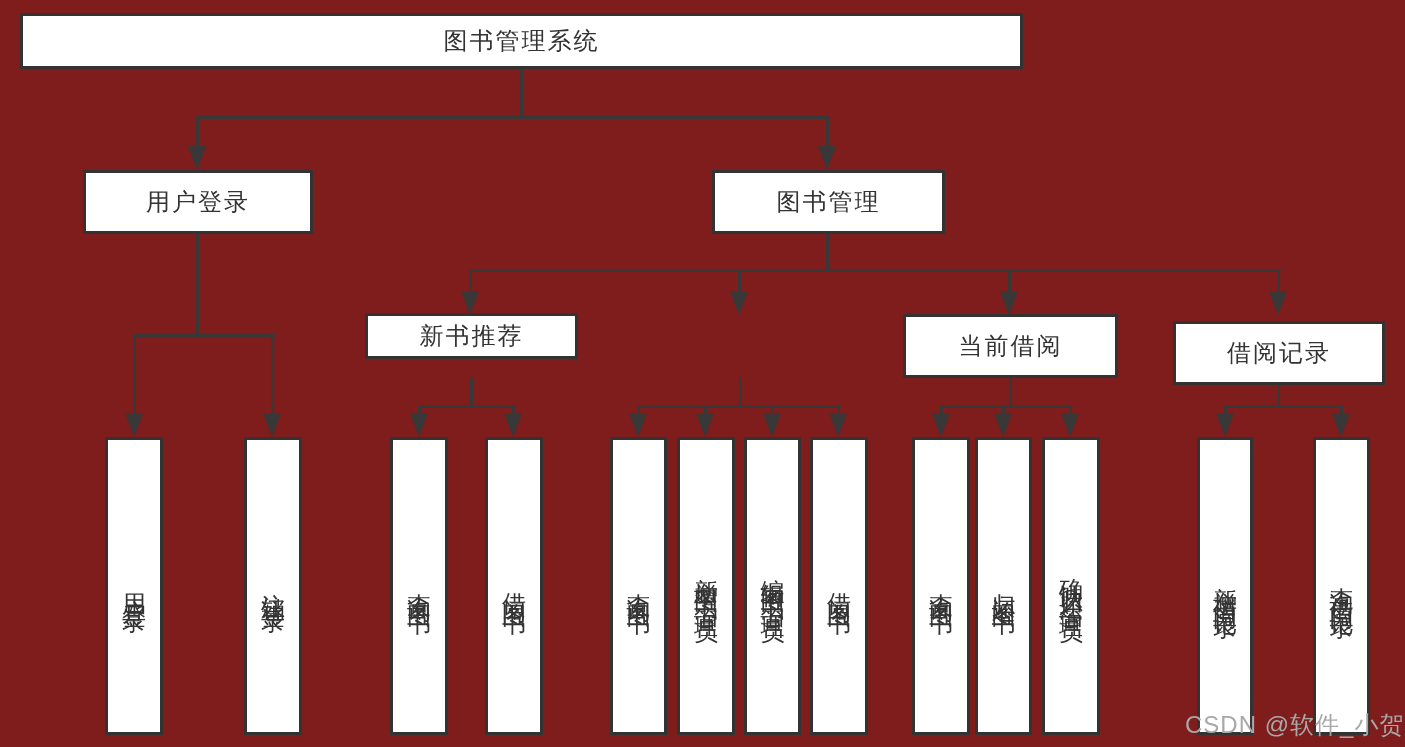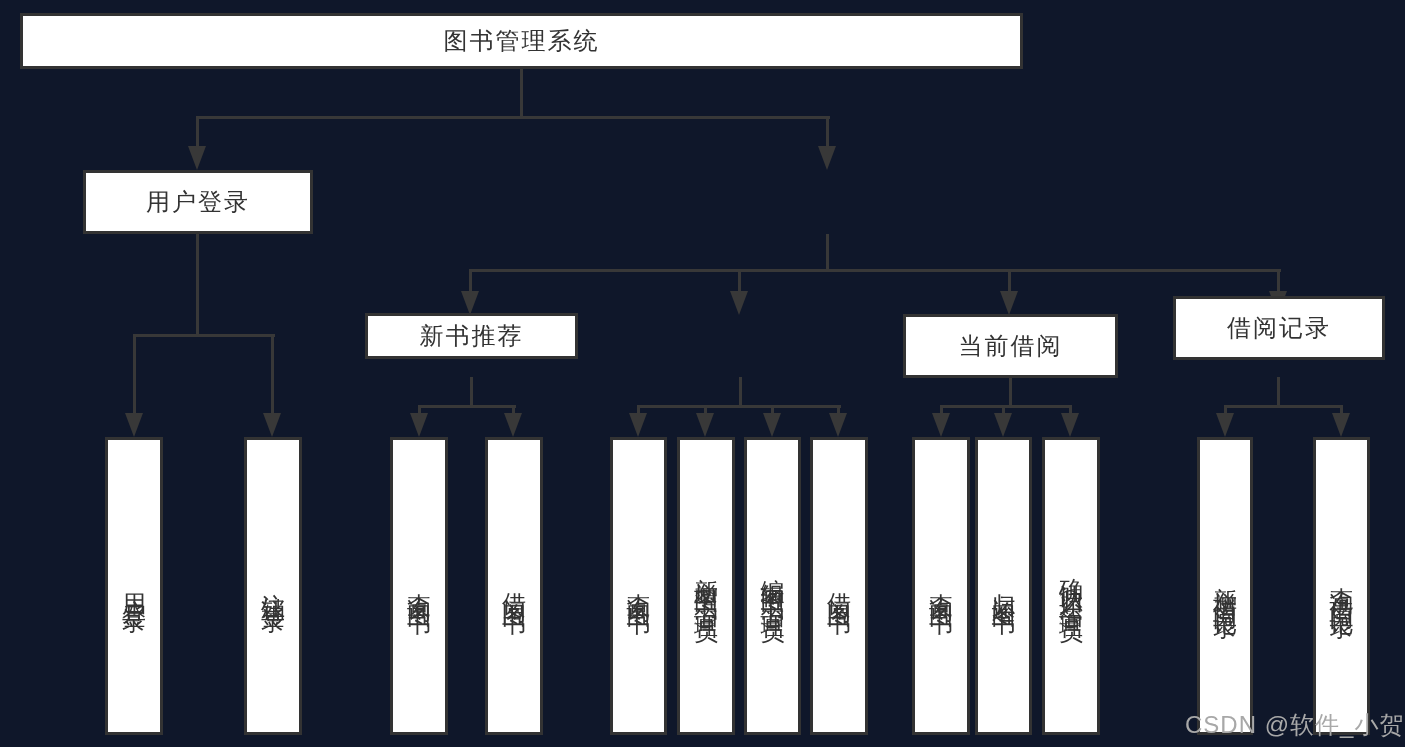--- a/index.html
+++ b/index.html
@@ -1,19 +1,19 @@
 <!DOCTYPE html>
 <html><head>
 <meta charset="utf-8">
 <style>
   html,body{margin:0;padding:0;background:#ffffff;}
   #canvas{
     position:relative;
     width:1405px;height:747px;
-    background:#0f172a;
+    background:#7f1d1d;
     font-family:"Liberation Sans","DejaVu Sans",sans-serif;
     overflow:hidden;
   }
   .node{
     position:absolute;
     box-sizing:border-box;
     border:3px solid #333333;
     background:#ffffff;
     display:flex;
     align-items:center;
@@ -60,20 +60,21 @@
   <div class="node hlabel" style="left:20px;top:13px;width:1003px;height:56px">图书管理系统</div>
 
   <div class="vl" style="left:520px;top:69px;height:50px"></div>
   <div class="hl" style="left:196px;top:116px;width:634px"></div>
   <div class="vl" style="left:196px;top:116px;height:34px"></div>
   <div class="ar" style="left:188px;top:146px"></div>
   <div class="vl" style="left:826px;top:116px;height:34px"></div>
   <div class="ar" style="left:818px;top:146px"></div>
 
   <div class="node hlabel" style="left:83px;top:170px;width:230px;height:64px">用户登录</div>
+  <div class="node hlabel" style="left:712px;top:170px;width:233px;height:64px">图书管理</div>
 
   <div class="vl" style="left:196px;top:234px;height:102px"></div>
   <div class="hl" style="left:133px;top:334px;width:142px"></div>
   <div class="vl" style="left:133px;top:334px;height:84px"></div>
   <div class="ar" style="left:125px;top:413px"></div>
   <div class="vl" style="left:271px;top:334px;height:84px"></div>
   <div class="ar" style="left:263px;top:413px"></div>
 
   <div class="vl" style="left:826px;top:234px;height:38px"></div>
   <div class="hl" style="left:469px;top:269px;width:812px"></div>
@@ -81,21 +82,21 @@
   <div class="ar" style="left:461px;top:291px"></div>
   <div class="vl" style="left:738px;top:269px;height:26px"></div>
   <div class="ar" style="left:730px;top:291px"></div>
   <div class="vl" style="left:1008px;top:269px;height:26px"></div>
   <div class="ar" style="left:1000px;top:291px"></div>
   <div class="vl" style="left:1277px;top:269px;height:26px"></div>
   <div class="ar" style="left:1269px;top:291px"></div>
 
   <div class="node hlabel" style="left:365px;top:313px;width:213px;height:46px">新书推荐</div>
   <div class="node hlabel" style="left:903px;top:314px;width:215px;height:64px">当前借阅</div>
-  <div class="node hlabel" style="left:1173px;top:296px;width:212px;height:64px">借阅记录</div>
+  <div class="node hlabel" style="left:1173px;top:321px;width:212px;height:64px">借阅记录</div>
 
   <div class="vl" style="left:470px;top:377px;height:31px"></div>
   <div class="hl" style="left:418px;top:405px;width:98px"></div>
   <div class="vl" style="left:418px;top:405px;height:13px"></div>
   <div class="ar" style="left:410px;top:413px"></div>
   <div class="vl" style="left:512px;top:405px;height:13px"></div>
   <div class="ar" style="left:504px;top:413px"></div>
 
   <div class="vl" style="left:739px;top:377px;height:31px"></div>
   <div class="hl" style="left:637px;top:405px;width:204px"></div>

